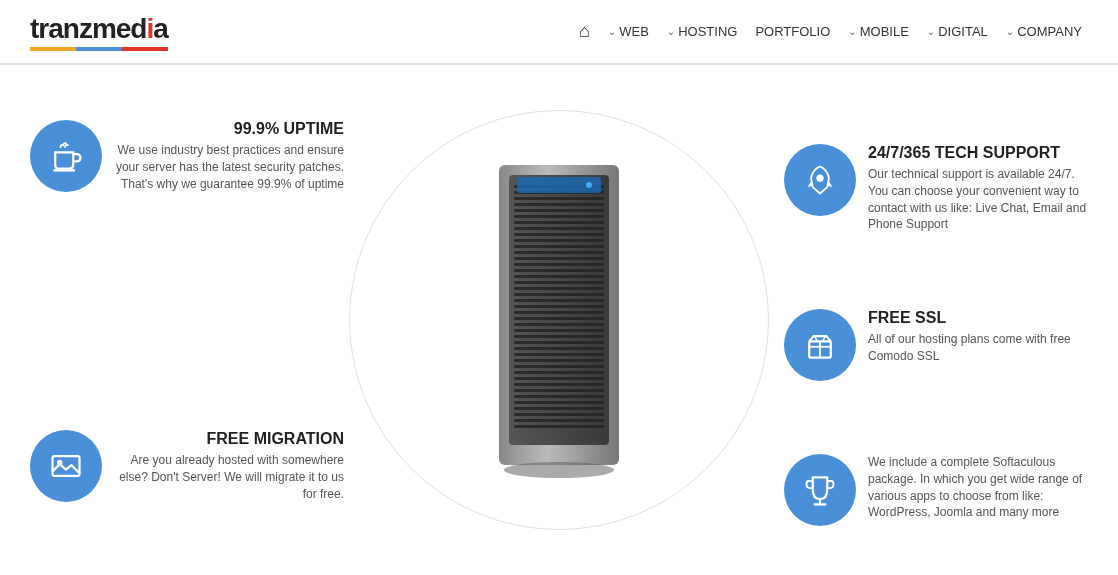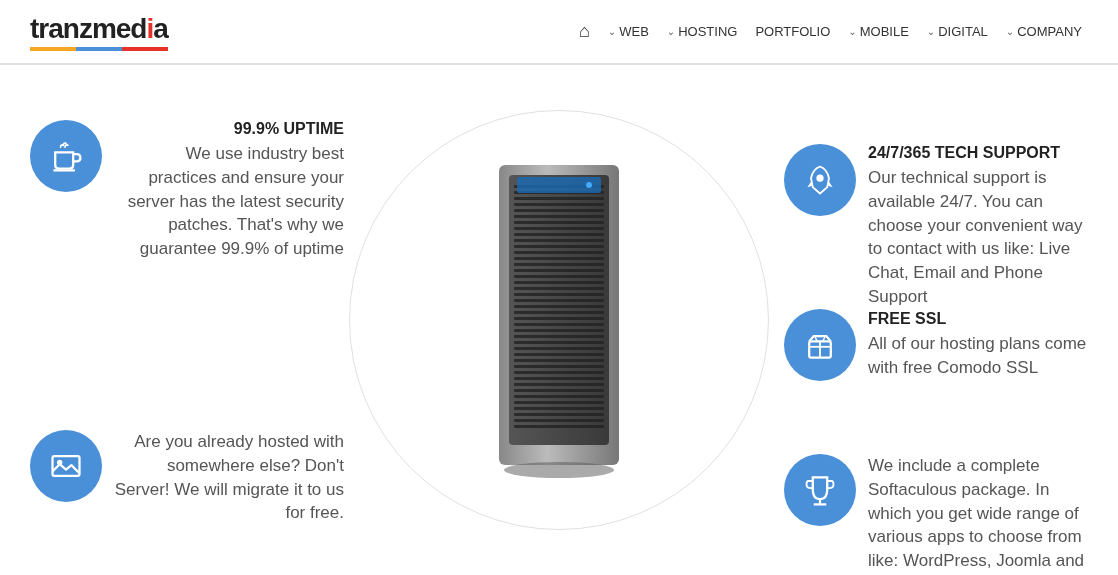--- a/index.html
+++ b/index.html
@@ -95,34 +95,34 @@
     }
     .feature-circle svg { width: 36px; height: 36px; fill: white; }
 
     .feature-text h3 {
       font-size: 16px;
       font-weight: bold;
       color: #222;
       margin-bottom: 4px;
     }
     .feature-text p {
-      font-size: 17px;
+      font-size: 12px;
       color: #555;
       line-height: 1.4;
       max-width: 220px;
     }
     .feature-block.left .feature-text p { max-width: 230px; }
 
     
     .block-uptime { top: 55px; left: 30px; }
     .block-daily { top: 210px; left: 30px; }
     .block-migration { top: 365px; left: 30px; }
 
     .block-techsupport { top: 55px; right: 30px; }
-    .block-ssl { top: 220px; right: 30px; align-items: center; }
+    .block-ssl { top: 220px; right: 30px; }
     .block-script { top: 365px; right: 30px; }
   </style>
 </head>
 <body>
 
 <header>
   <div>
     <div style="display:flex;align-items:baseline;">
       <span style="font-size:28px;font-weight:bold;color:#222;letter-spacing:-1px;">tranzmed</span>
         <span style="font-size:28px;font-weight:bold;color:#e63329;letter-spacing:-1px;">i</span>
@@ -251,20 +251,21 @@
         <line x1="6" y1="36" x2="30" y2="36" stroke="white" stroke-width="2.5"></line>
         <path d="M14 10 Q14 7 17 8 Q17 5 20 6" fill="none" stroke="white" stroke-width="2" stroke-linecap="round"></path>
         <path d="M19 10 Q19 7 22 8" fill="none" stroke="white" stroke-width="2" stroke-linecap="round"></path>
       </svg>
     </div>
   </div>
 
 
   <div class="feature-block left block-migration">
     <div class="feature-text">
+      <h3>FREE MIGRATION</h3>
       <p>Are you already hosted with somewhere else? Don't Server! We will migrate it to us for free.</p>
     </div>
     <div class="feature-circle">
 
       <svg viewBox="0 0 40 40" xmlns="http://www.w3.org/2000/svg">
         <rect x="5" y="9" width="30" height="22" rx="2" fill="none" stroke="white" stroke-width="2.5"></rect>
         <circle cx="13" cy="16" r="3" fill="white"></circle>
         <path d="M5 26 L13 18 L20 24 L26 19 L35 28" fill="none" stroke="white" stroke-width="2.5" stroke-linejoin="round"></path>
       </svg>
     </div>

